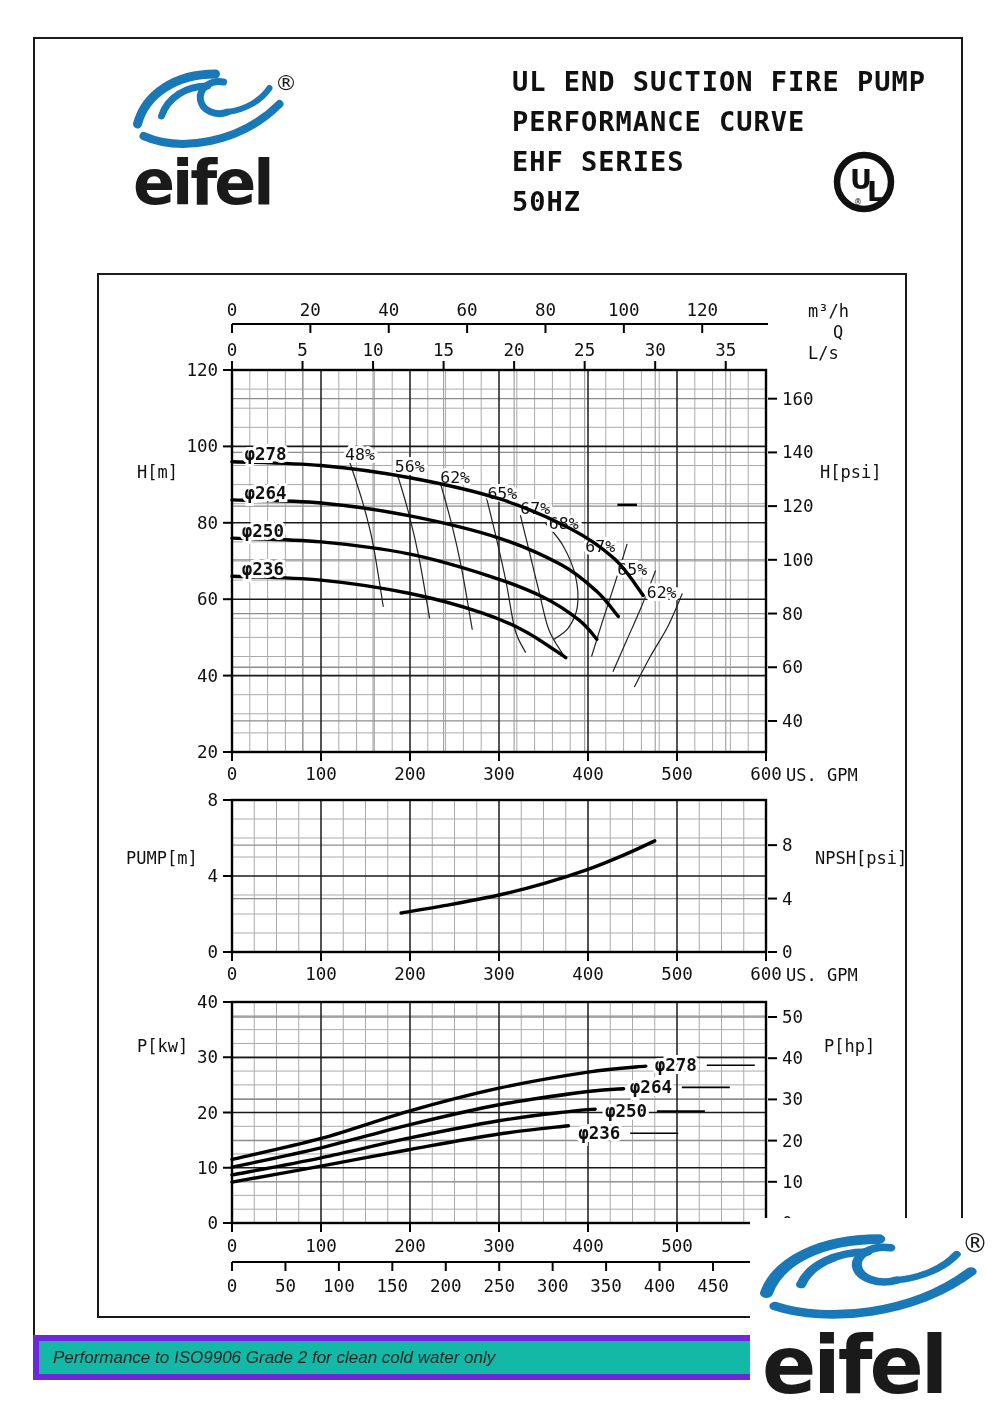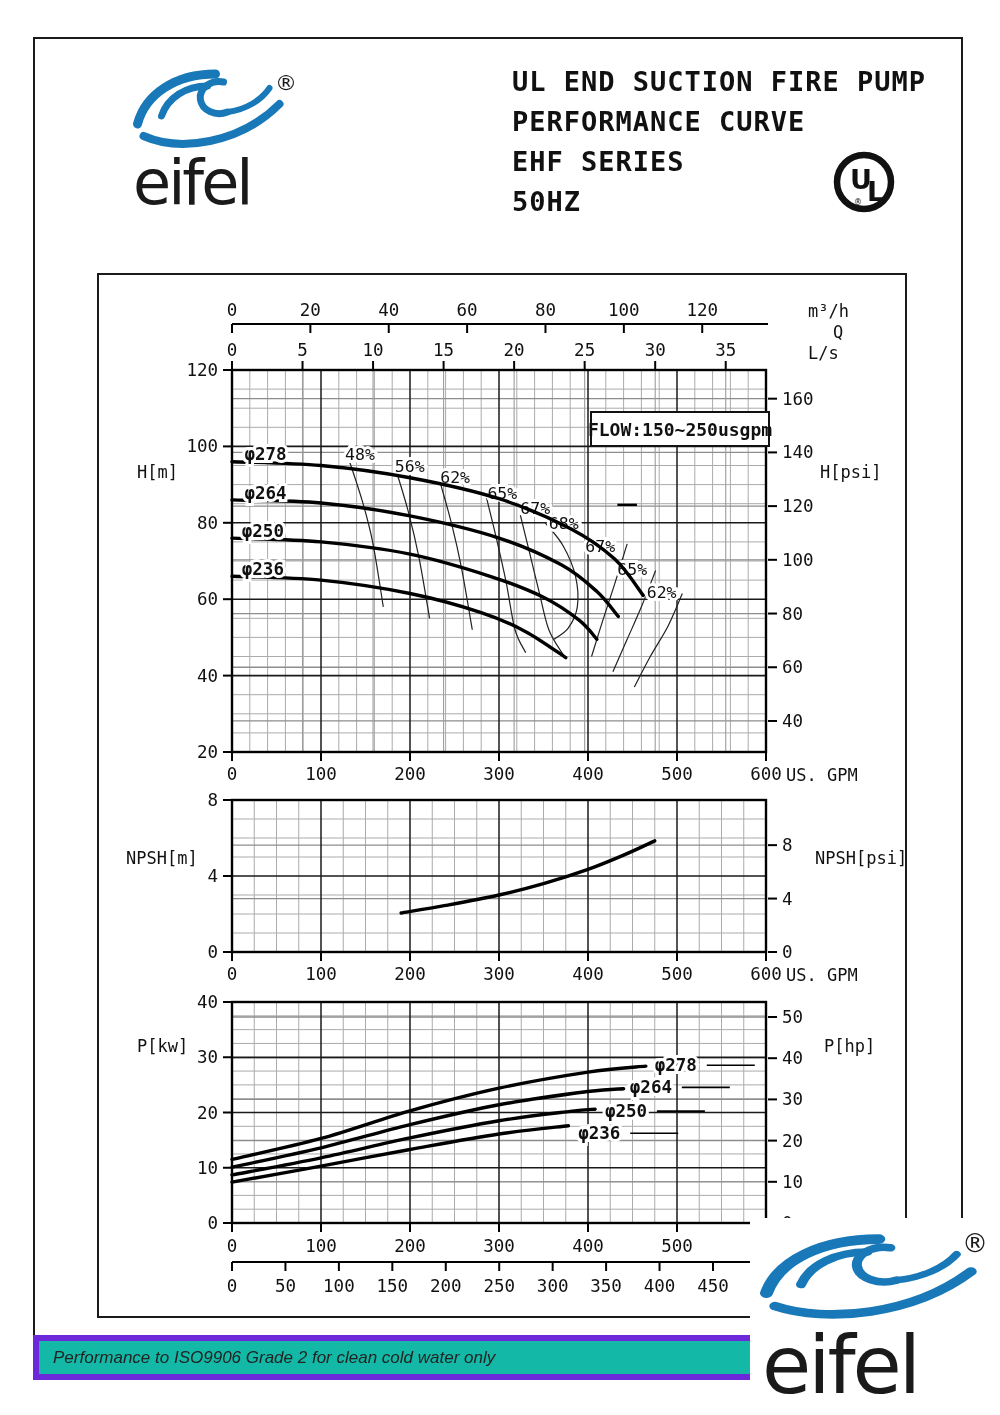--- a/index.html
+++ b/index.html
@@ -9,21 +9,21 @@
   .page-border{left:33px;top:37px;width:926px;height:1331px;border:2px solid #1a1a1a;}
   .chart-border{left:97px;top:273px;width:806px;height:1041px;border:2px solid #1a1a1a;}
   .footer-bar{left:33px;top:1335px;width:926px;height:33px;border:6px solid #6d28d9;background:#14b8a6;}
   .footer-text{left:14px;top:7px;font-family:"Liberation Sans",sans-serif;font-style:italic;font-size:17px;color:#222;white-space:nowrap;}
   .title-block{left:512px;top:62px;width:460px;font-weight:bold;font-size:27px;line-height:40px;letter-spacing:1px;white-space:nowrap;}
   .unit-label{font-size:17px;white-space:nowrap;}
   .box-label{border:2px solid #111;background:#fff;display:flex;align-items:center;justify-content:center;white-space:nowrap;}
   .model-box{left:565px;top:378px;width:201px;height:33px;font-size:24px;font-weight:bold;}
   .flow-box{left:590px;top:411px;width:176px;height:32px;font-size:18px;font-weight:bold;}
   .logo{color:#1a1a1a;}
-  .logo .wordmark{font-family:"DejaVu Sans",sans-serif;font-weight:400;letter-spacing:-3px;line-height:1;}
+  .logo .wordmark{font-family:"DejaVu Sans",sans-serif;font-weight:700;letter-spacing:-3px;line-height:1;}
   .logo .reg{position:absolute;font-family:"DejaVu Sans",sans-serif;}
   .logo-top{left:125px;top:60px;width:190px;height:160px;}
   .logo-top .wordmark{position:absolute;left:8px;top:92px;font-size:62px;}
   .logo-top .reg{left:150px;top:10px;font-size:22px;}
   .logo-bottom{left:750px;top:1218px;width:250px;height:197px;background:#fff;z-index:30;}
   .logo-bottom .wordmark{position:absolute;left:12px;top:108px;font-size:80px;}
   .logo-bottom .reg{left:212px;top:10px;font-size:26px;}
   svg.canvas{left:0;top:0;width:1000px;height:1415px;pointer-events:none;z-index:10;}
   .over{z-index:20;}
 </style>
@@ -403,27 +403,26 @@
       <line x1="766.4227500000001" y1="1262" x2="766.4227500000001" y2="1271" stroke="#000" stroke-width="2"></line>
       <text x="766.4227500000001" y="1292" text-anchor="middle" font-size="17.5" font-family="DejaVu Sans Mono, monospace" fill="#111">500</text>
     </svg>
 
   <div class="abs unit-label over" style="left:808px;top:301px;text-align:right;">m³/h</div>
   <div class="abs unit-label over" style="left:833px;top:322px;">Q</div>
   <div class="abs unit-label over" style="left:808px;top:343px;">L/s</div>
   <div class="abs unit-label over" style="left:137px;top:462px;">H[m]</div>
   <div class="abs unit-label over" style="left:820px;top:462px;" id="hpsi-label">H[psi]</div>
   <div class="abs unit-label over" style="left:786px;top:765px;">US. GPM</div>
-  <div class="abs unit-label over" style="left:126px;top:848px;">NPSH[m]</div>
+  <div class="abs unit-label over" style="left:126px;top:848px;">PUMP[m]</div>
   <div class="abs unit-label over" style="left:815px;top:848px;">NPSH[psi]</div>
   <div class="abs unit-label over" style="left:786px;top:965px;">US. GPM</div>
   <div class="abs unit-label over" style="left:137px;top:1036px;">P[kw]</div>
   <div class="abs unit-label over" style="left:824px;top:1036px;">P[hp]</div>
 
-  <div class="abs box-label flow-box over">FLOW:150~250usgpm</div>
 
   <div class="abs footer-bar">
     <div class="abs footer-text">Performance to ISO9906 Grade 2 for clean cold water only</div>
   </div>
 
   <div class="abs logo logo-bottom">
     <svg width="245" height="108" viewBox="0 0 170 75" style="position:absolute;left:2px;top:6px;">
       <g stroke="#1878b8" fill="none" stroke-linecap="round" transform="scale(1,0.75)">
         <path d="M10,64 C18,34 48,14 88,14" stroke-width="9"></path>
         <path d="M16,76 C52,92 112,84 152,44" stroke-width="8"></path>

